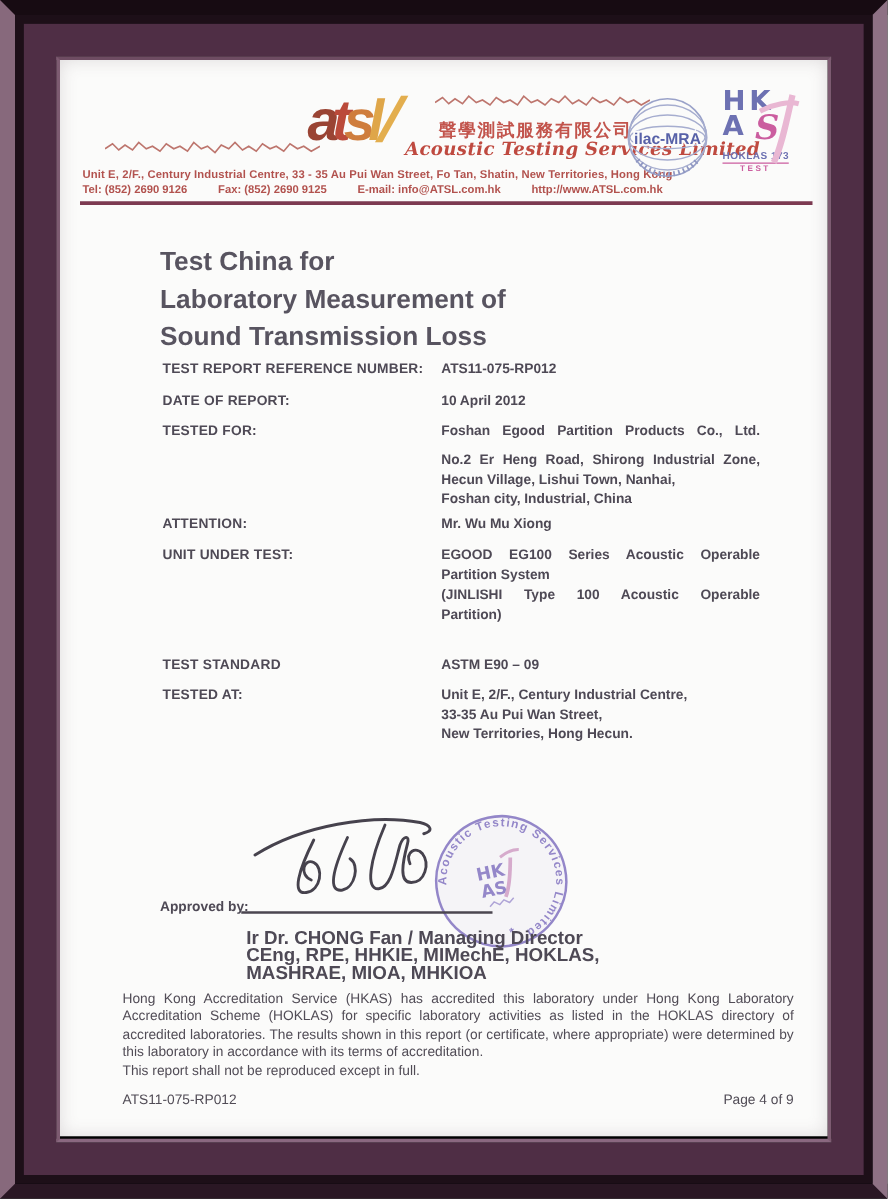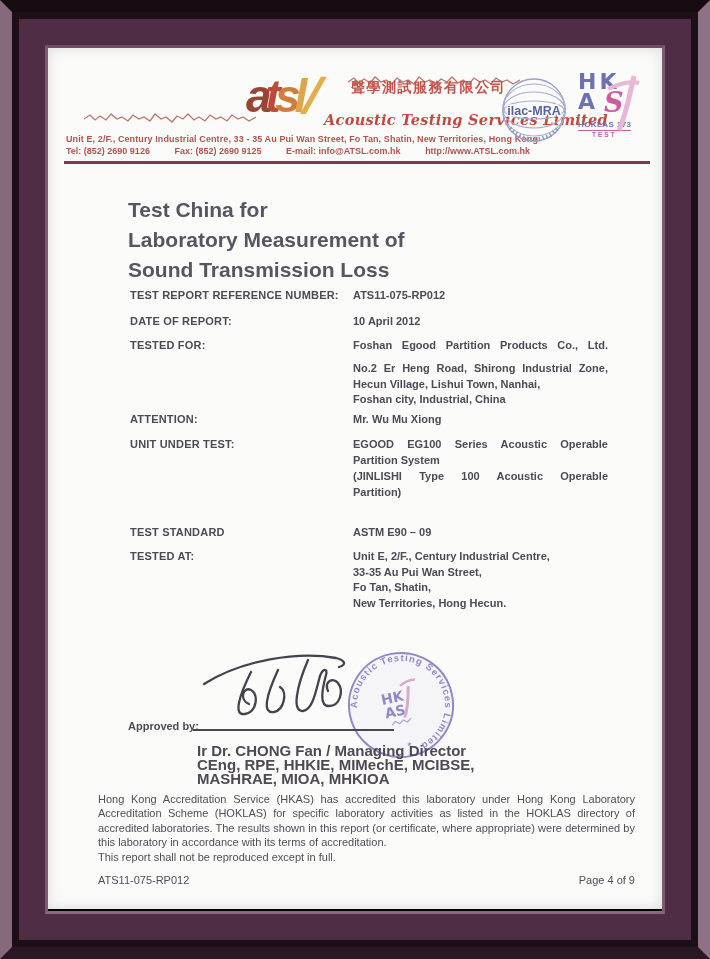--- a/index.html
+++ b/index.html
@@ -18,21 +18,21 @@
   
   .doc{position:absolute;left:48px;top:48px;width:614px;height:861px;background:#fbfbfa;
        color:#4e4955;box-shadow:inset 0 0 14px rgba(90,70,85,.18);}
   .abs{position:absolute;}
 
   
   .wave{stroke:#bd756d;stroke-width:1.3;fill:none;}
   .atsl{left:198px;top:22px;font-style:italic;font-weight:bold;font-size:46px;
         line-height:52px;letter-spacing:-6px;display:flex;}
   .atsl .slash{font-size:50px;letter-spacing:0;margin-left:4px;transform:skewX(-10deg);}
-  .zh{left:303px;top:31px;font-size:14px;font-weight:bold;letter-spacing:1.5px;
+  .zh{left:303px;top:48px;font-size:14px;font-weight:bold;letter-spacing:1.5px;
       color:#c2544c;font-family:"DejaVu Sans",sans-serif;}
   .en-script{left:276px;top:63px;font-size:14.5px;font-style:italic;font-weight:bold;
              color:#bf4a40;font-family:"DejaVu Serif",serif;letter-spacing:.3px;}
   .addr{left:18px;top:86px;font-size:9px;font-weight:bold;color:#b2524e;letter-spacing:.1px;}
   .contact{left:18px;top:98px;font-size:9px;font-weight:bold;color:#b2524e;}
   .contact span{margin-right:22px;}
   .rule{left:16px;top:113px;width:586px;height:3px;background:#7c3a51;}
 
   .ilac{left:452px;top:28px;}
   .hkas{left:530px;top:24px;width:66px;text-align:left;}
@@ -180,21 +180,20 @@
       <div class="lab">TEST STANDARD</div>
       <div class="val">
           <div>ASTM E90 – 09</div>
         </div>
     </div>
     <div class="row" style="top:501px">
       <div class="lab">TESTED AT:</div>
       <div class="val">
         <div>Unit E, 2/F., Century Industrial Centre,</div>
         <div>33-35 Au Pui Wan Street,</div>
-        <div>Fo Tan, Shatin,</div>
         <div>New Territories, Hong Hecun.</div>
       </div>
     </div>
 
     <svg class="abs sig" width="185" height="88" viewBox="0 0 185 88">
       <path d="M8,40 C46,16 102,7 140,14 C149,16 151,21 143,23"></path>
       <path d="M55,28 C43,52 37,72 49,70 C61,68 63,50 55,46 C47,42 43,56 53,60"></path>
       <path d="M82,26 C70,52 66,70 78,68 C88,66 92,48 84,43"></path>
       <path d="M112,16 C100,44 96,68 107,67 C117,66 120,46 124,32 C127,24 132,24 130,31 C126,46 123,62 133,62 C144,62 148,47 142,39 C137,33 128,37 132,47"></path>
     </svg>
@@ -213,21 +212,21 @@
       <text x="50" y="67" text-anchor="middle" font-size="14" font-weight="bold" fill="#8c7ec5" font-family="DejaVu Sans, sans-serif">AS</text>
       <path d="M68,40 C65,54 62,64 58,70" fill="none" stroke="#d3a5c9" stroke-width="3"></path>
       <path d="M60,38 C66,35 72,34 76,35" fill="none" stroke="#d3a5c9" stroke-width="2.4"></path>
       <path d="M44,75 l4,-3 4,3 4,-3 4,3 4,-3" fill="none" stroke="#a99dd4" stroke-width="1.2"></path>
     </svg>
 
     <div class="abs approved">Approved by:</div>
     <div class="abs sigline"></div>
     <div class="abs nameblock">
       <div>Ir Dr. CHONG Fan / Managing Director</div>
-      <div>CEng, RPE, HHKIE, MIMechE, MCIBSE,</div>
+      <div>CEng, RPE, HHKIE, MIMechE, HOKLAS,</div>
       <div>MASHRAE, MIOA, MHKIOA</div>
     </div>
 
     <div class="abs para">Hong Kong Accreditation Service (HKAS) has accredited this laboratory under Hong Kong Laboratory Accreditation Scheme (HOKLAS) for specific laboratory activities as listed in the HOKLAS directory of accredited laboratories. The results shown in this report (or certificate, where appropriate) were determined by this laboratory in accordance with its terms of accreditation.</div>
     <div class="abs note">This report shall not be reproduced except in full.</div>
     <div class="abs refrow">
       <span>ATS11-075-RP012</span>
       <span>Page 4 of 9</span>
     </div>
 

